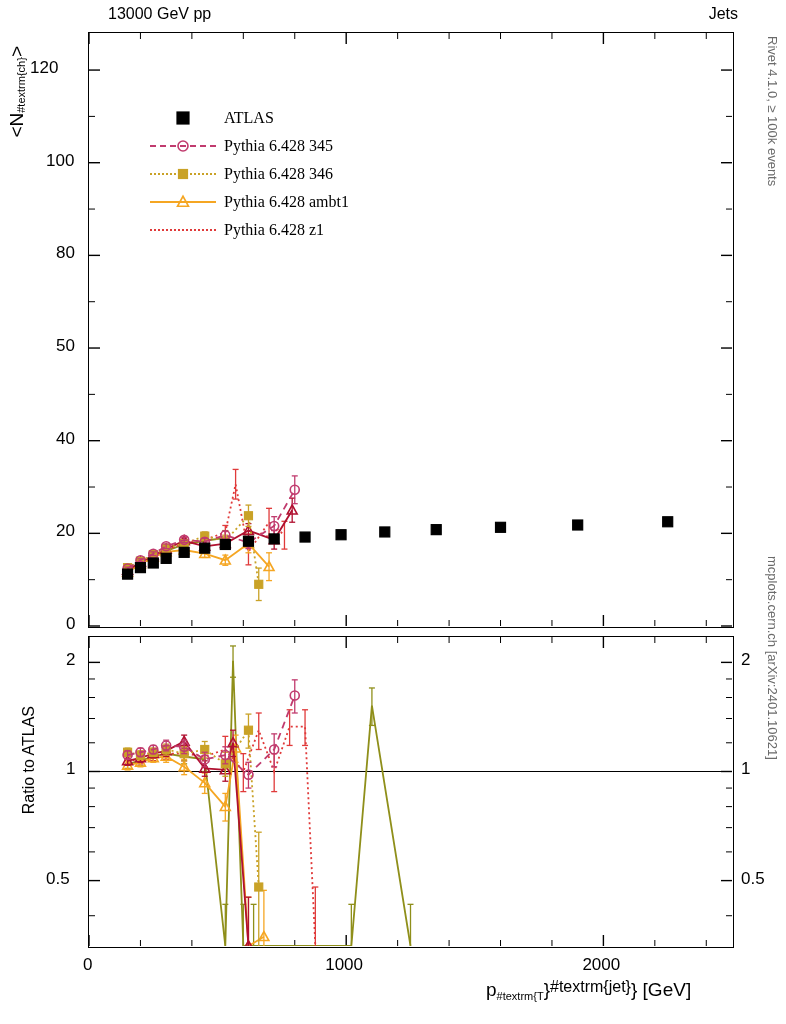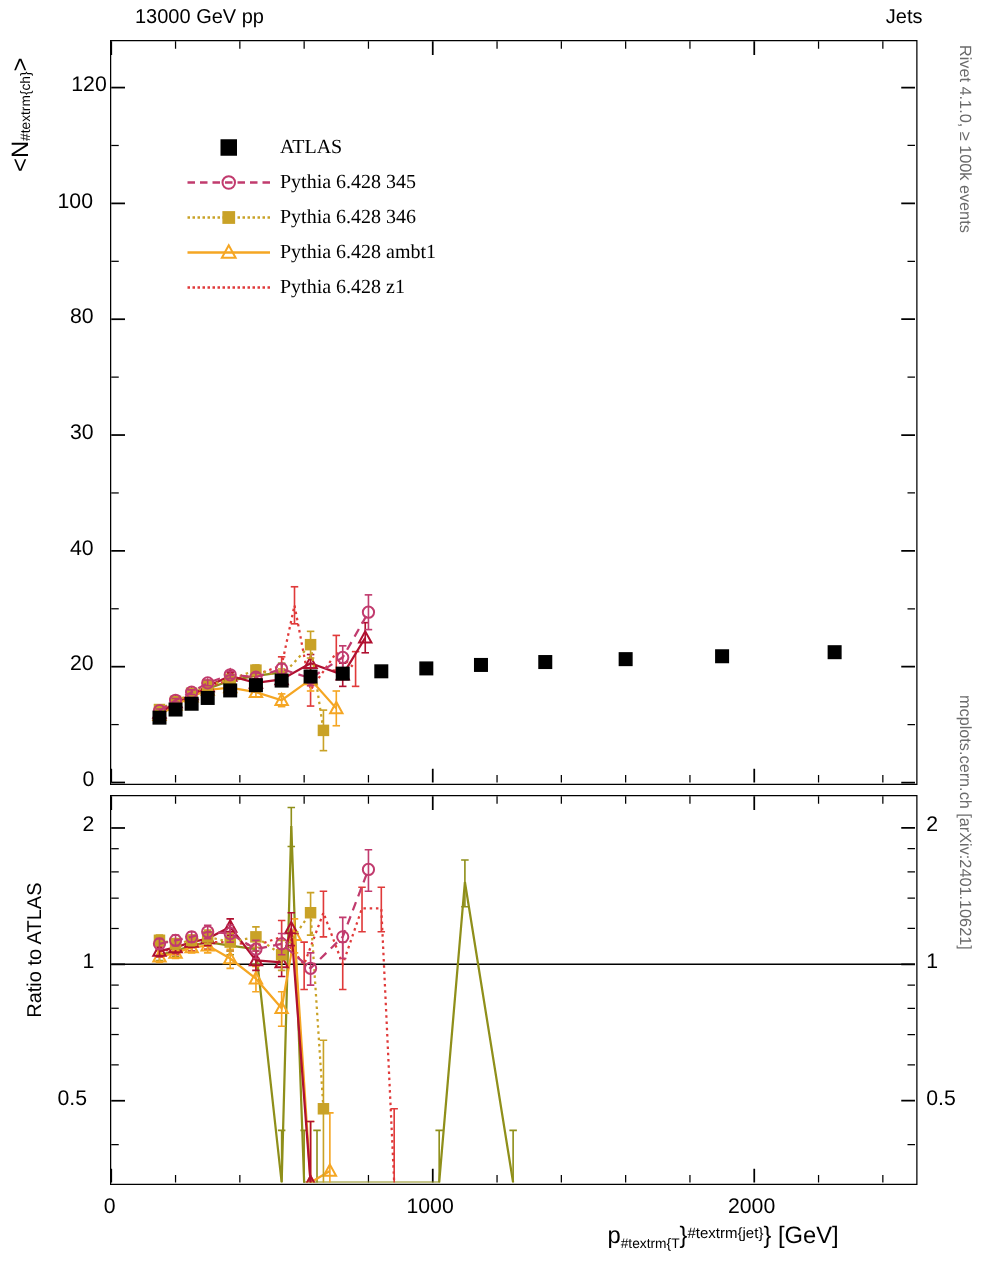--- a/index.html
+++ b/index.html
@@ -54,21 +54,21 @@
   }
   #ylabel-ratio{
     position:absolute;left:20px;top:706px;
     writing-mode:vertical-rl;transform:rotate(180deg);
     font-size:16px;
   }
   #xlabel{
     position:absolute;left:486px;top:978px;font-size:19px;white-space:nowrap;
   }
   .sub{font-size:11px;vertical-align:-4px;}
-  .supsm{font-size:12px;vertical-align:4px;}
+  .supsm{font-size:16px;vertical-align:4px;}
 
   
   #plot-title{position:absolute;left:360px;top:62px;font-size:21px;}
 
   
   #watermark{position:absolute;left:346px;top:586px;font-size:14px;color:#9a9a9a;}
 
   
   #legend{position:absolute;left:150px;top:104px;font-size:16px;}
   .leg-row{height:28px;display:flex;align-items:center;}
@@ -776,24 +776,24 @@
           <circle cx="185.184" cy="112.49064047868657" r="4.5" fill="none" stroke="#c13b6e" stroke-width="1.6"></circle>
           <circle cx="205.76" cy="58.55328166003372" r="4.5" fill="none" stroke="#c13b6e" stroke-width="1.6"></circle>
         </g>
       </svg>
   </div>
 
   <div id="axis-labels">
       <div class="lbl" style="left: 66px; top: 614px;">0</div>
       <div class="lbl" style="left: 56px; top: 521.344px;">20</div>
       <div class="lbl" style="left: 56px; top: 428.688px;">40</div>
-      <div class="lbl" style="left: 56px; top: 336.031px;">30</div>
+      <div class="lbl" style="left: 56px; top: 336.031px;">50</div>
       <div class="lbl" style="left: 56px; top: 243.375px;">80</div>
       <div class="lbl" style="left: 46px; top: 150.719px;">100</div>
-      <div class="lbl" style="left: 57px; top: 58.0625px;">120</div>
+      <div class="lbl" style="left: 30px; top: 58.0625px;">120</div>
       <div class="lbl" style="left: 46px; top: 868.595px;">0.5</div>
       <div class="lbl" style="left: 741px; top: 868.595px;">0.5</div>
       <div class="lbl" style="left: 66px; top: 759.49px;">1</div>
       <div class="lbl" style="left: 741px; top: 759.49px;">1</div>
       <div class="lbl" style="left: 66px; top: 650.385px;">2</div>
       <div class="lbl" style="left: 741px; top: 650.385px;">2</div>
       <div class="lbl" style="left: 83px; top: 955px;">0</div>
       <div class="lbl" style="left: 325.2px; top: 955px;">1000</div>
       <div class="lbl" style="left: 582.4px; top: 955px;">2000</div>
     </div>

